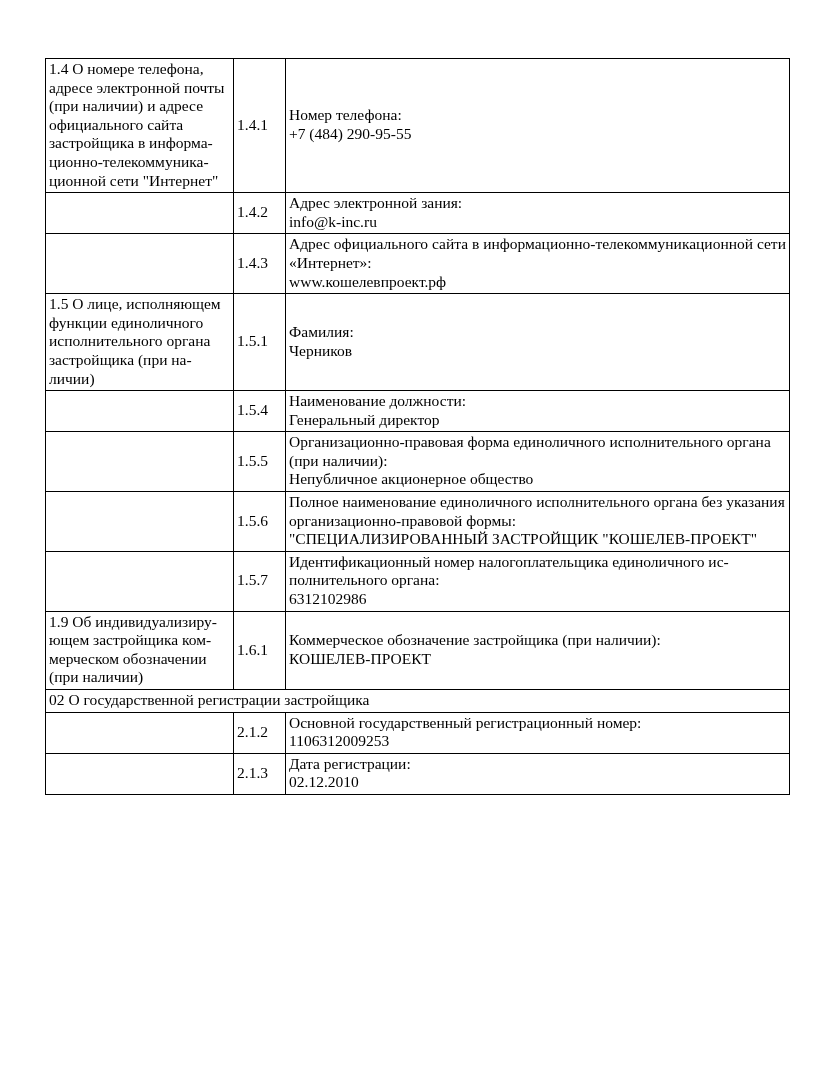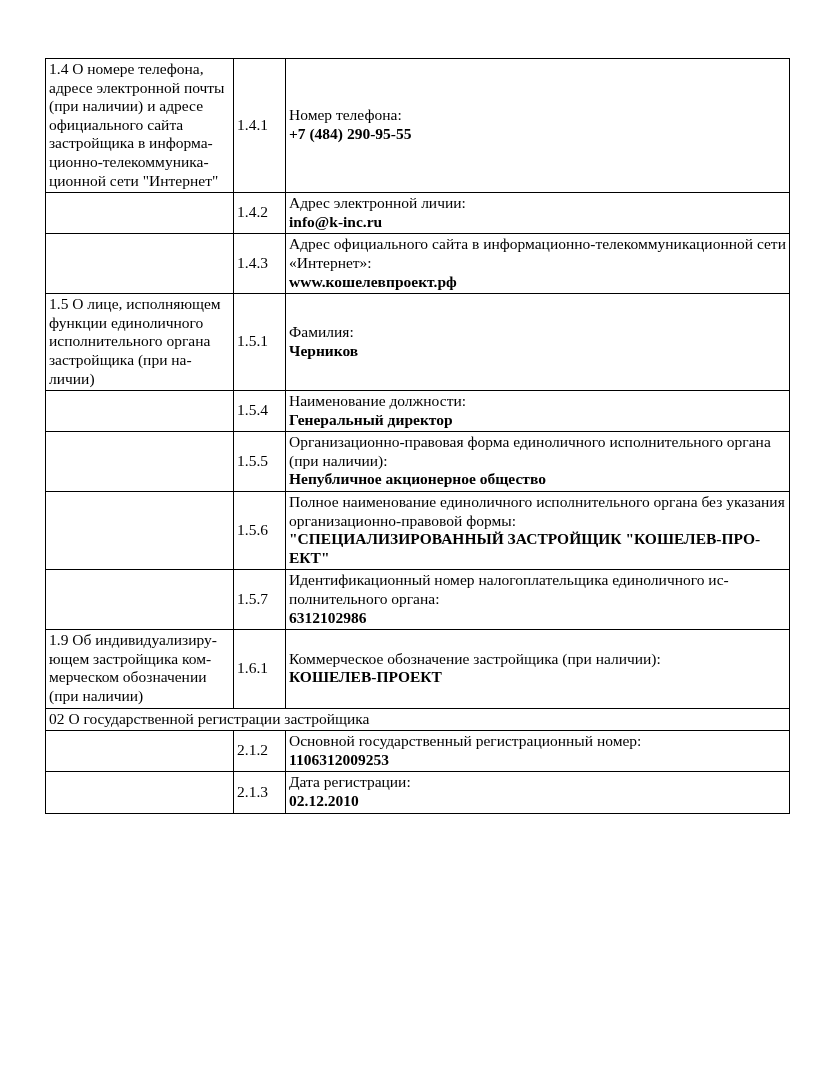--- a/index.html
+++ b/index.html
@@ -40,21 +40,21 @@
     padding-left: 2px;
     padding-right: 2px;
   }
   td.num-cell {
     vertical-align: middle;
   }
   td.content-cell {
     vertical-align: middle;
   }
   .field-value {
-    font-weight: bold;
+    font-weight: normal;
   }
   td.section-header-cell {
     padding: 1px 3px 2px 2px;
     margin-top: 36px;
   }
 </style>
 </head>
 <body>
 
 <div class="page">
@@ -72,21 +72,21 @@
         <td class="content-cell">
           <div class="field-label">Номер телефона:</div>
           <div class="field-value">+7 (484) 290-95-55</div>
         </td>
       </tr>
 
       <tr>
         <td class="section-cell"></td>
         <td class="num-cell">1.4.2</td>
         <td class="content-cell">
-          <div class="field-label">Адрес электронной личии:</div>
+          <div class="field-label">Адрес электронной зания:</div>
           <div class="field-value">info@k-inc.ru</div>
         </td>
       </tr>
 
       <tr>
         <td class="section-cell"></td>
         <td class="num-cell">1.4.3</td>
         <td class="content-cell">
           <div class="field-label">Адрес официального сайта в информационно-телекоммуникационной сети «Интернет»:</div>
           <div class="field-value">www.кошелевпроект.рф</div>

